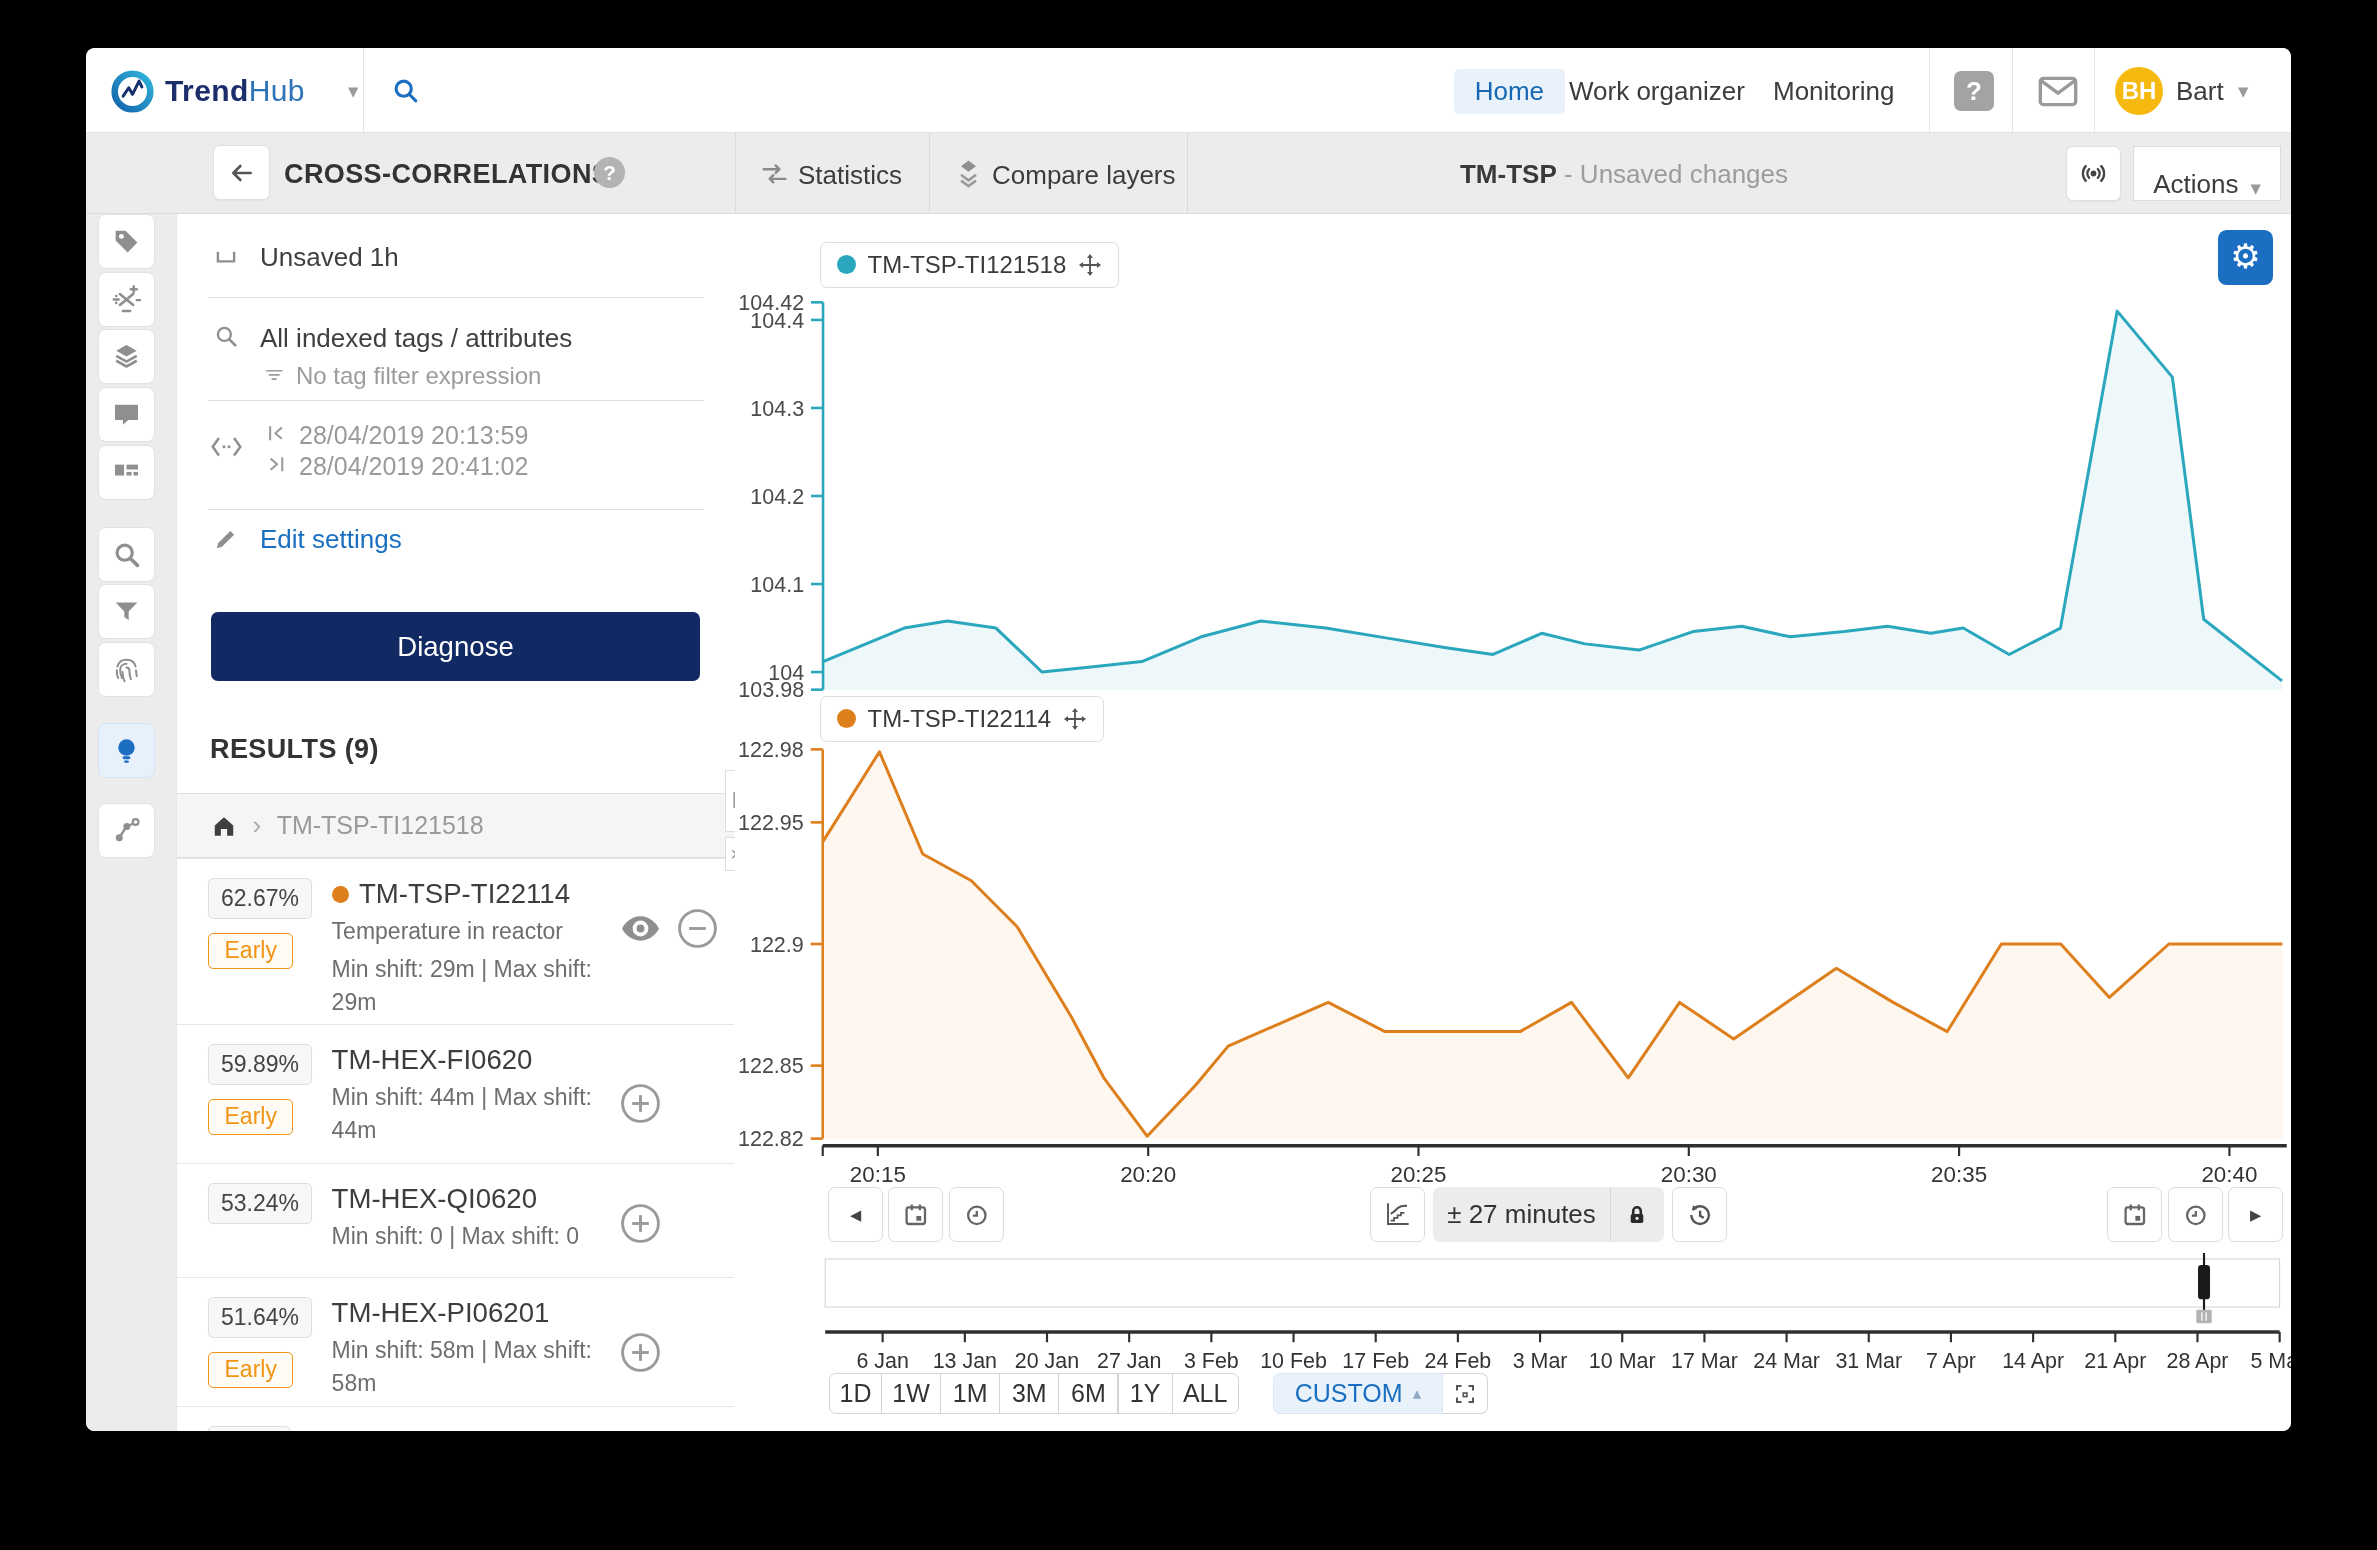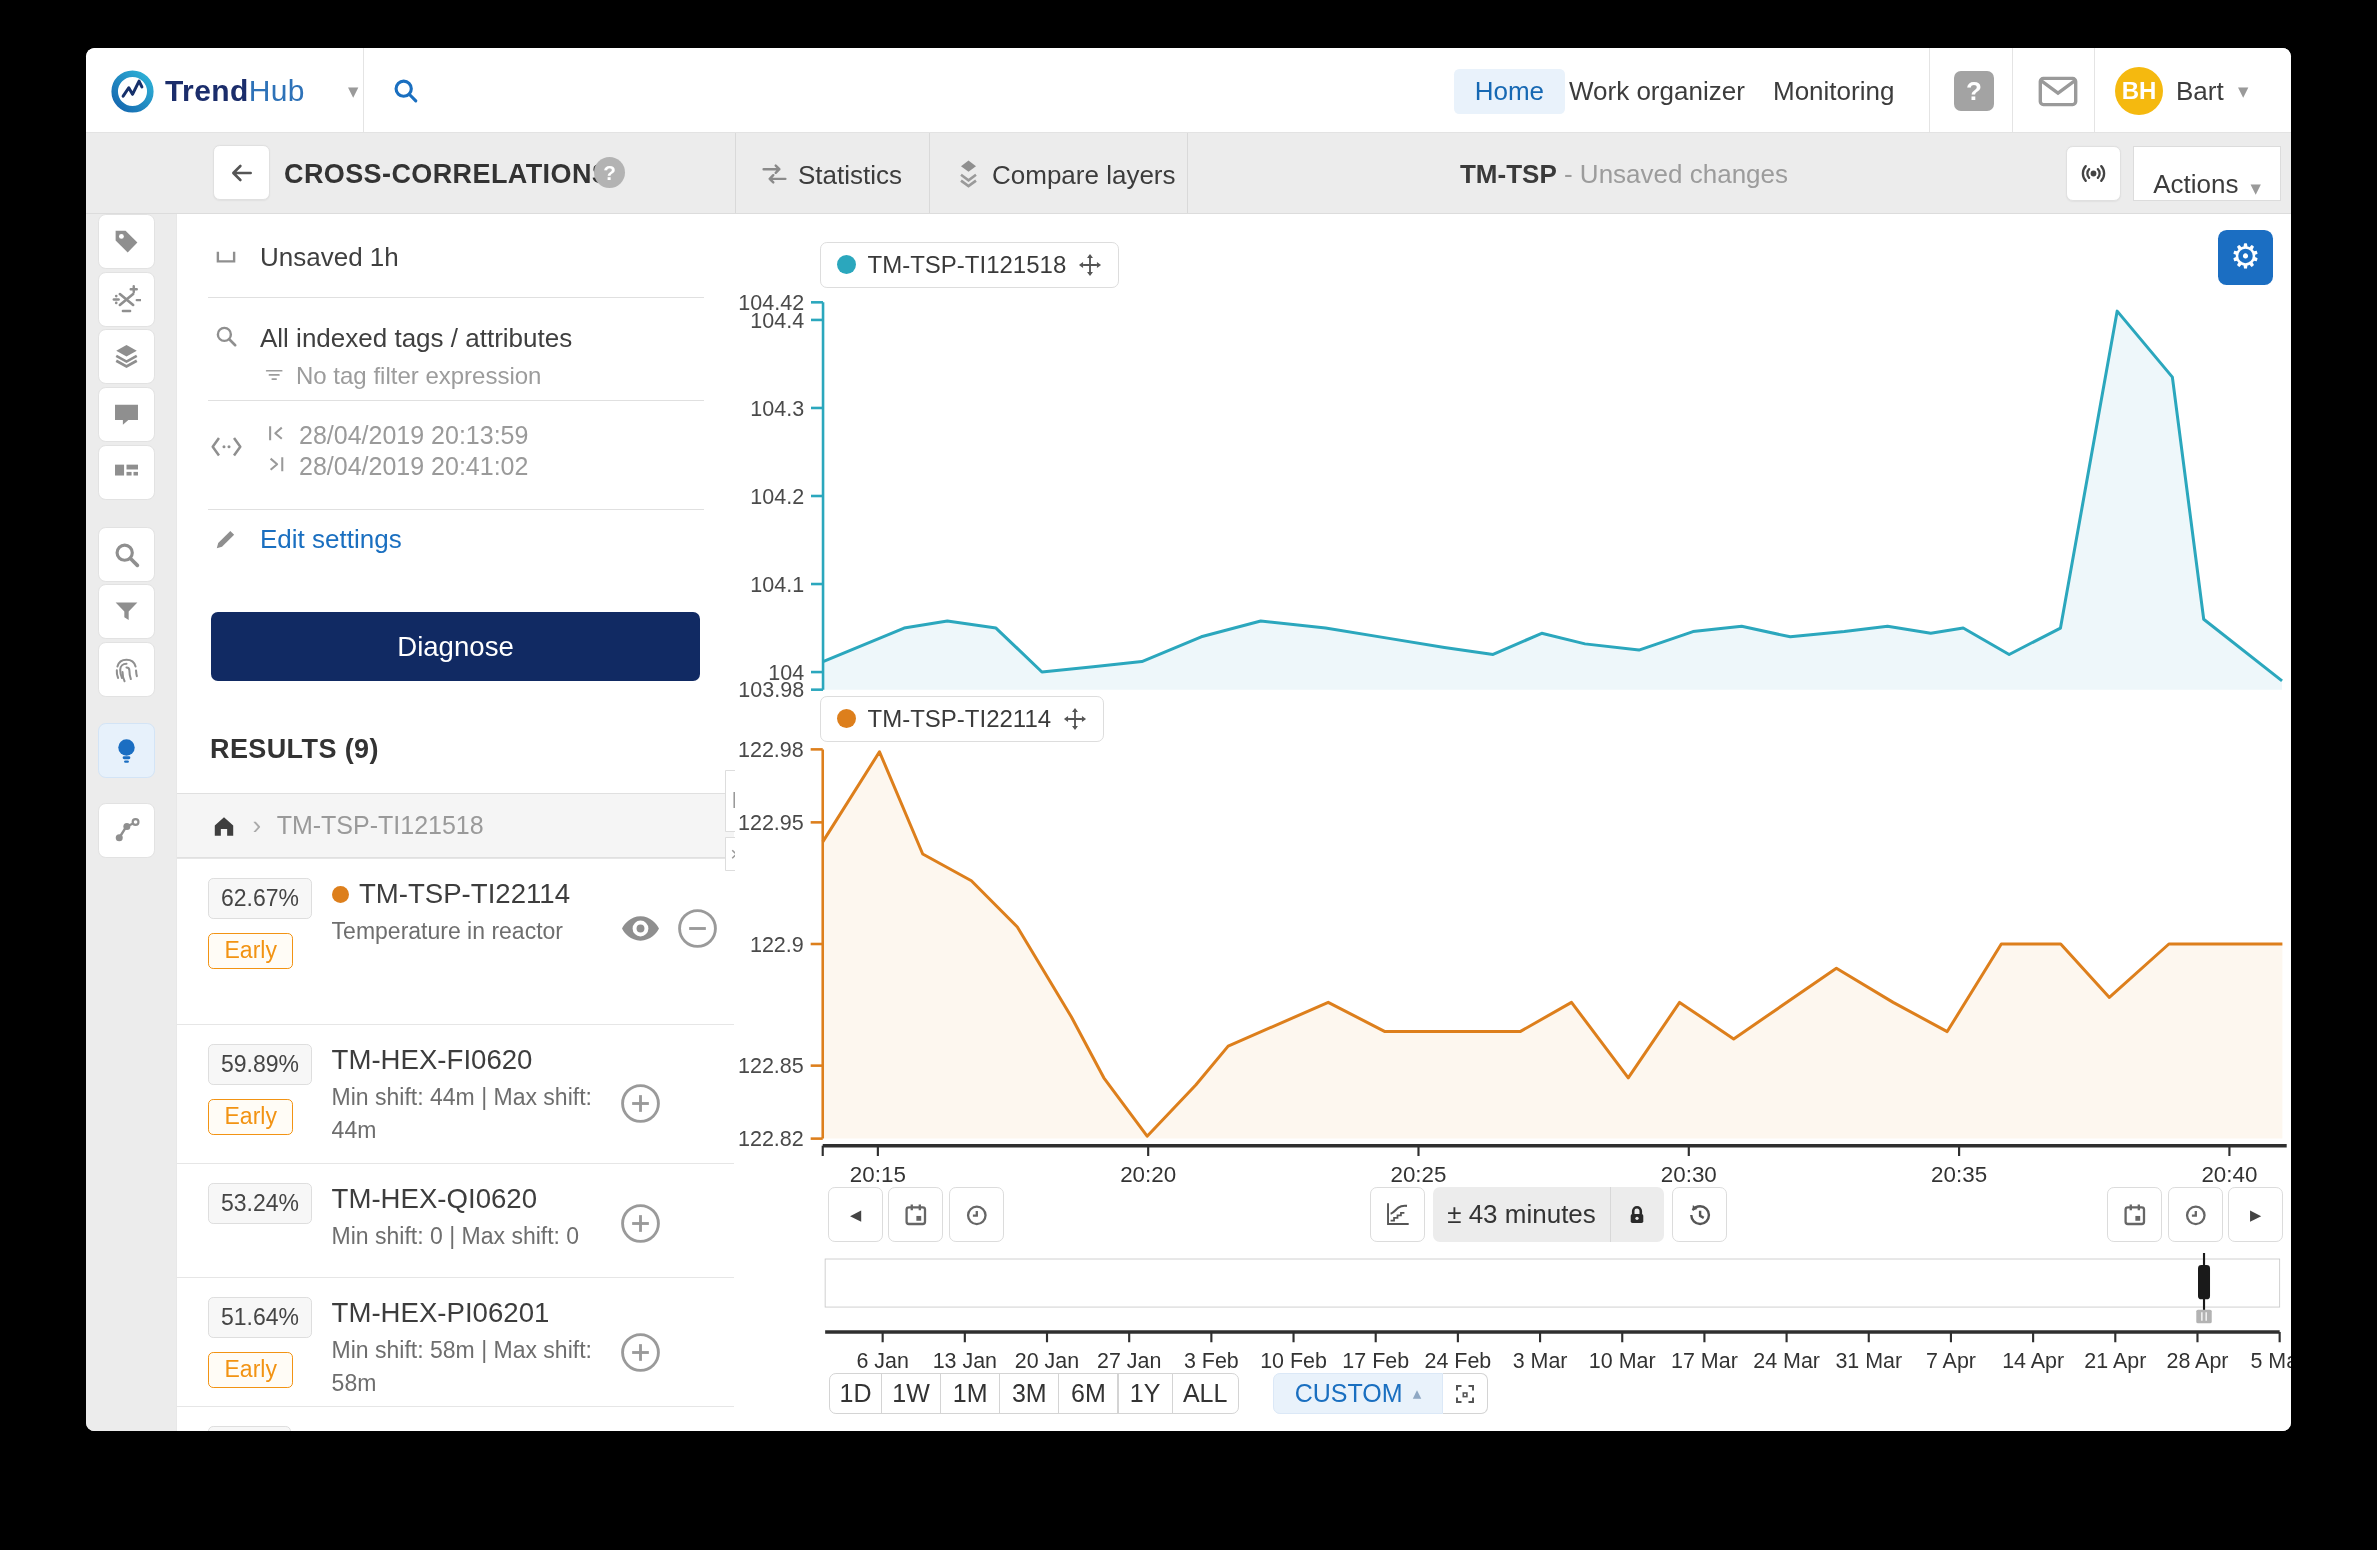--- a/index.html
+++ b/index.html
@@ -329,20 +329,21 @@
       <div class="badge-col">
         <div class="pct">62.67%</div>
         <div class="early">Early</div>
       </div>
       <div class="item-main">
         <div class="item-title">
           <span class="dot" style="background:#dd7f1c"></span>
           <span>TM-TSP-TI22114</span>
           </div>
         <div class="item-desc">Temperature in reactor</div>
+        <div class="item-shift">Min shift: 29m | Max shift: 29m</div>
       </div>
       <div class="item-icons">
         <svg class="cicon" viewBox="0 0 24 24">
           <path d="M12 5.2C6.6 5.2 2.7 9.7 1.7 12c1 2.3 4.9 6.8 10.3 6.8s9.3-4.5 10.3-6.8c-1-2.3-4.9-6.8-10.3-6.8z" fill="#8f8f8f"></path>
           <circle cx="12" cy="12" r="4.4" fill="#fff"></circle>
             <circle cx="12" cy="12" r="2.2" fill="#8f8f8f"></circle>
         </svg>
         <svg class="cicon" viewBox="0 0 36 36">
           <circle cx="18" cy="18" r="15" fill="none" stroke="#9a9a9a" stroke-width="2.4"></circle>
           <line x1="11" y1="18" x2="25" y2="18" stroke="#9a9a9a" stroke-width="2.4"></line>
@@ -512,21 +513,21 @@
       </div>
 
     <div class="tbtn" style="left:635px">
       <svg width="31" height="31" viewBox="0 0 36 36">
         <path d="M7 5v24h24" fill="none" stroke="#555" stroke-width="2.2"></path>
         <path d="M10 25h4v-3h4v-3h4v-3h4" fill="none" stroke="#555" stroke-width="2"></path>
         <path d="M10 17c4-1 5.5-4.5 9-7s5.5-2.5 10-2" fill="none" stroke="#555" stroke-width="2.4"></path>
       </svg>
       </div>
     <div class="offset-group">
-      <div class="offset-label">± 43 minutes</div>
+      <div class="offset-label">± 27 minutes</div>
       <div class="offset-sep"></div>
       <div class="lock-seg">
         <svg width="26" height="26" viewBox="0 0 24 24">
           <path d="M8.5 11V8.4a3.5 3.5 0 017 0V11" fill="none" stroke="#2a2a2a" stroke-width="2.4"></path>
           <rect x="6.2" y="11" width="11.6" height="8.4" rx="1.6" fill="#2a2a2a"></rect>
           <circle cx="12" cy="15" r="1.5" fill="#ececec"></circle>
         </svg>
       </div>
     </div>
     <div class="tbtn" style="left:937px">

